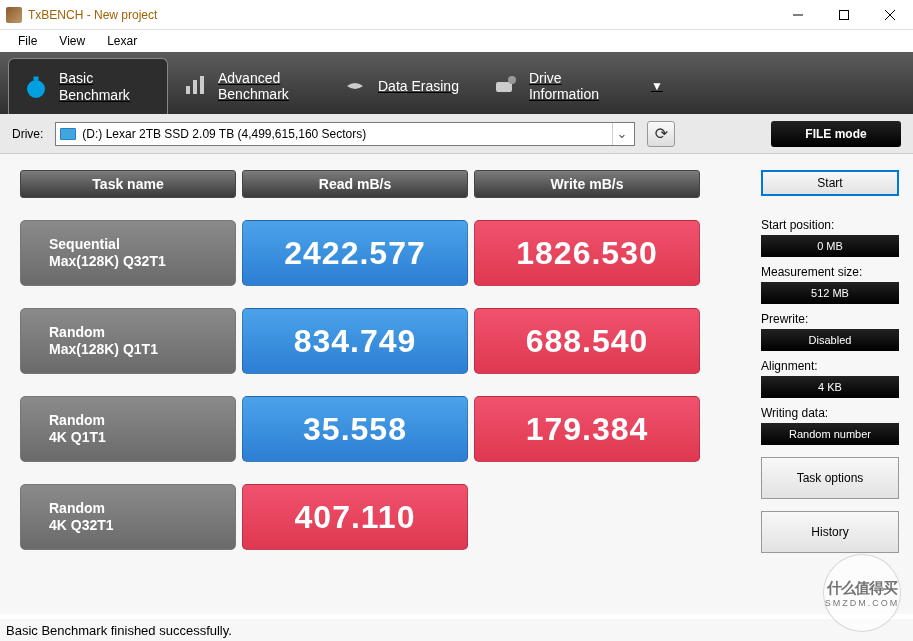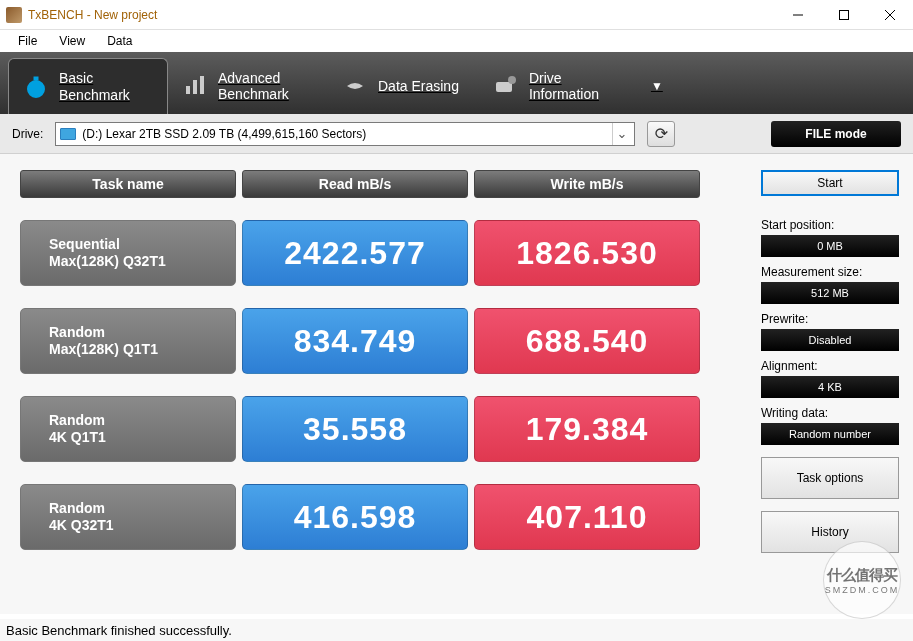--- a/index.html
+++ b/index.html
@@ -57,21 +57,21 @@
 .sidepanel .start-btn { height: 26px; background: linear-gradient(#f8f8f8,#e2e2e2); border: 2px solid #0078d7; display: flex; align-items: center; justify-content: center; font-size: 12px; color: #000; margin-bottom: 14px; }
 .sidepanel .kv { margin-top: 2px; }
 .sidepanel .kv .k { font-size: 12px; color: #000; margin-bottom: 3px; }
 .sidepanel .kv .v { height: 22px; background: linear-gradient(#222,#000); color: #fff; font-size: 11px; border-radius: 0; display: flex; align-items: center; justify-content: center; }
 .sidepanel .btn2 { height: 42px; background: linear-gradient(#f8f8f8,#e2e2e2); border: 1px solid #999; display: flex; align-items: center; justify-content: center; font-size: 12px; color: #000; margin-top: 6px; }
 
 
 .statusbar { position: absolute; bottom: 0; left: 0; right: 0; height: 22px; padding: 0 6px; display: flex; align-items: center; font-size: 13px; color: #000; background: #f7f7f7; }
 
 
-.watermark { position: absolute; right: 12px; bottom: 22px; width: 78px; height: 78px; border-radius: 50%; background: rgba(255,255,255,0.65); display: flex; flex-direction: column; align-items: center; justify-content: center; font-size: 12px; color: rgba(0,0,0,0.55); pointer-events: none; border: 1px solid rgba(0,0,0,0.15); }
+.watermark { position: absolute; right: 12px; bottom: 9px; width: 78px; height: 78px; border-radius: 50%; background: rgba(255,255,255,0.65); display: flex; flex-direction: column; align-items: center; justify-content: center; font-size: 12px; color: rgba(0,0,0,0.55); pointer-events: none; border: 1px solid rgba(0,0,0,0.15); }
 .watermark .big { font-size: 15px; font-weight: bold; letter-spacing: -1px; }
 .watermark .small { font-size: 9px; letter-spacing: 2px; }
 </style>
 </head>
 <body>
 
 <div class="titlebar">
   <div class="app-icon"></div>
   <div class="title">TxBENCH - New project</div>
   <div class="spacer"></div>
@@ -89,21 +89,21 @@
       <svg width="10" height="10">
         <line x1="0" y1="0" x2="10" y2="10" stroke="#000"></line>
         <line x1="10" y1="0" x2="0" y2="10" stroke="#000"></line>
       </svg>
     </div>
 </div>
 
 <div class="menubar">
   <div class="item">File</div>
   <div class="item">View</div>
-  <div class="item">Data</div>
+  <div class="item">Lexar</div>
 </div>
 
 <div class="tabbar">
   <div class="tab active">
     <div class="icon">
       <svg viewBox="0 0 24 24">
           <circle cx="12" cy="14" r="8" fill="none" stroke="#00a0e0" stroke-width="2"></circle>
           <rect x="10" y="2" width="4" height="3" fill="#00a0e0"></rect>
           <line x1="12" y1="14" x2="16" y2="10" stroke="#00a0e0" stroke-width="2"></line>
         </svg>
@@ -198,21 +198,20 @@
       </div>
       <div class="val read">35.558</div>
       <div class="val write">179.384</div>
     </div>
 
     <div class="row">
       <div class="name">
         <span>Random</span>
         <span>4K Q32T1</span>
       </div>
-      <div class="val read">416.598</div>
       <div class="val write">407.110</div>
     </div>
   </div>
 
   <div class="sidepanel">
     <div class="start-btn">Start</div>
 
     <div class="kv">
       <div class="k">Start position:</div>
       <div class="v">0 MB</div>

